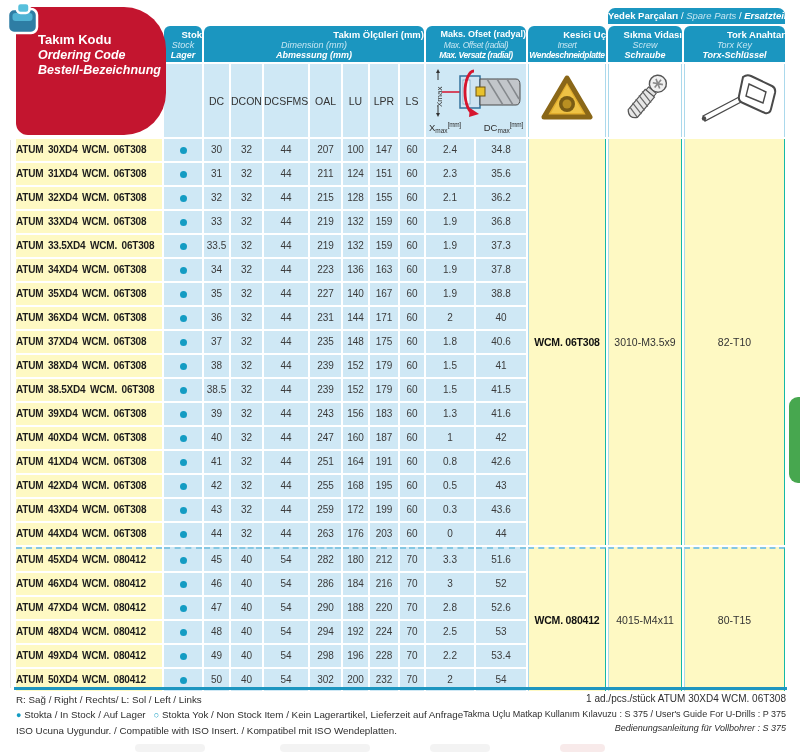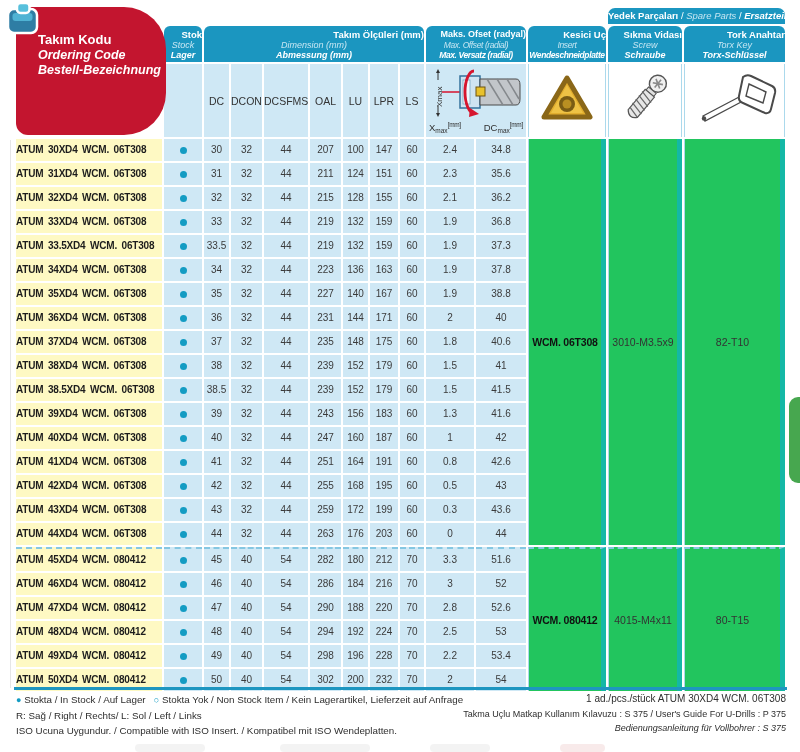--- a/index.html
+++ b/index.html
@@ -36,21 +36,21 @@
   .wimg{background:#fff;border-left:1px solid #abd9ec;border-right:1px solid #abd9ec;
         text-align:center;vertical-align:middle;}
 
   td.code{background:#fef9c3;font-weight:bold;font-size:10px;color:#1d1d1d;text-align:left;
           padding-left:0;white-space:nowrap;word-spacing:2px;letter-spacing:-0.2px;
           height:22px;line-height:22px;}
   td.cell{background:#cfe8f5;font-size:10px;color:#3b3b3b;text-align:center;height:22px;
           line-height:22px;}
   .dot{display:inline-block;width:7px;height:7px;border-radius:50%;background:#149cc3;
        vertical-align:middle;}
-  .gcell{background:#22c55e;border-left:1px solid #abd9ec;border-right:5px solid #14b8a6;
+  .gcell{background:#fef9c3;border-left:1px solid #abd9ec;border-right:1px solid #14b8a6;
          text-align:center;vertical-align:middle;font-size:10.5px;color:#333;}
   .gcell.ins{font-weight:bold;color:#111;font-size:10.5px;letter-spacing:-0.2px;}
   tr.group-sep td{border-top:2px dashed #85c7e2;}
 
   
   .code-box{position:absolute;left:16px;top:7px;width:150px;height:128px;background:#c3152f;
             border-radius:12px 42px 42px 12px;color:#fff;padding:25px 0 0 22px;
             box-sizing:border-box;z-index:5;}
   .cb1{font-weight:bold;font-size:13px;line-height:16px;}
   .cb2,.cb3{font-weight:bold;font-style:italic;font-size:12.5px;line-height:15px;}
@@ -527,28 +527,28 @@
           <td class="cell">2</td>
           <td class="cell">54</td>
         </tr>
       </tbody>
   </table>
 
   <div class="bottom-line"></div>
   <div class="green-tab"></div>
 
   <div class="footer-left">
+    <div>R: Sağ / Right / Rechts/   L: Sol / Left / Links</div>
     <div>
       <span class="tealdot">●</span>
       <span>Stokta / In Stock / Auf Lager</span>
       <span>&nbsp;</span>
       <span class="tealdot">○</span>
       <span>Stokta Yok / Non Stock Item / Kein Lagerartikel, Lieferzeit auf Anfrage</span>
     </div>
-    <div>R: Sağ / Right / Rechts/   L: Sol / Left / Links</div>
     <div>ISO Ucuna Uygundur. / Compatible with ISO Insert. / Kompatibel mit ISO Wendeplatten.</div>
   </div>
 
   <div class="footer-right">
     <div class="fr2">1 ad./pcs./stück ATUM 30XD4 WCM. 06T308</div>
     <div class="fr3">Takma Uçlu Matkap Kullanım Kılavuzu : S 375 / User's Guide For U-Drills : P 375</div>
     <div class="fr4">Bedienungsanleitung für Vollbohrer : S 375</div>
   </div>
 
   <div class="ghost" style="left:135px;width:70px;"></div>

